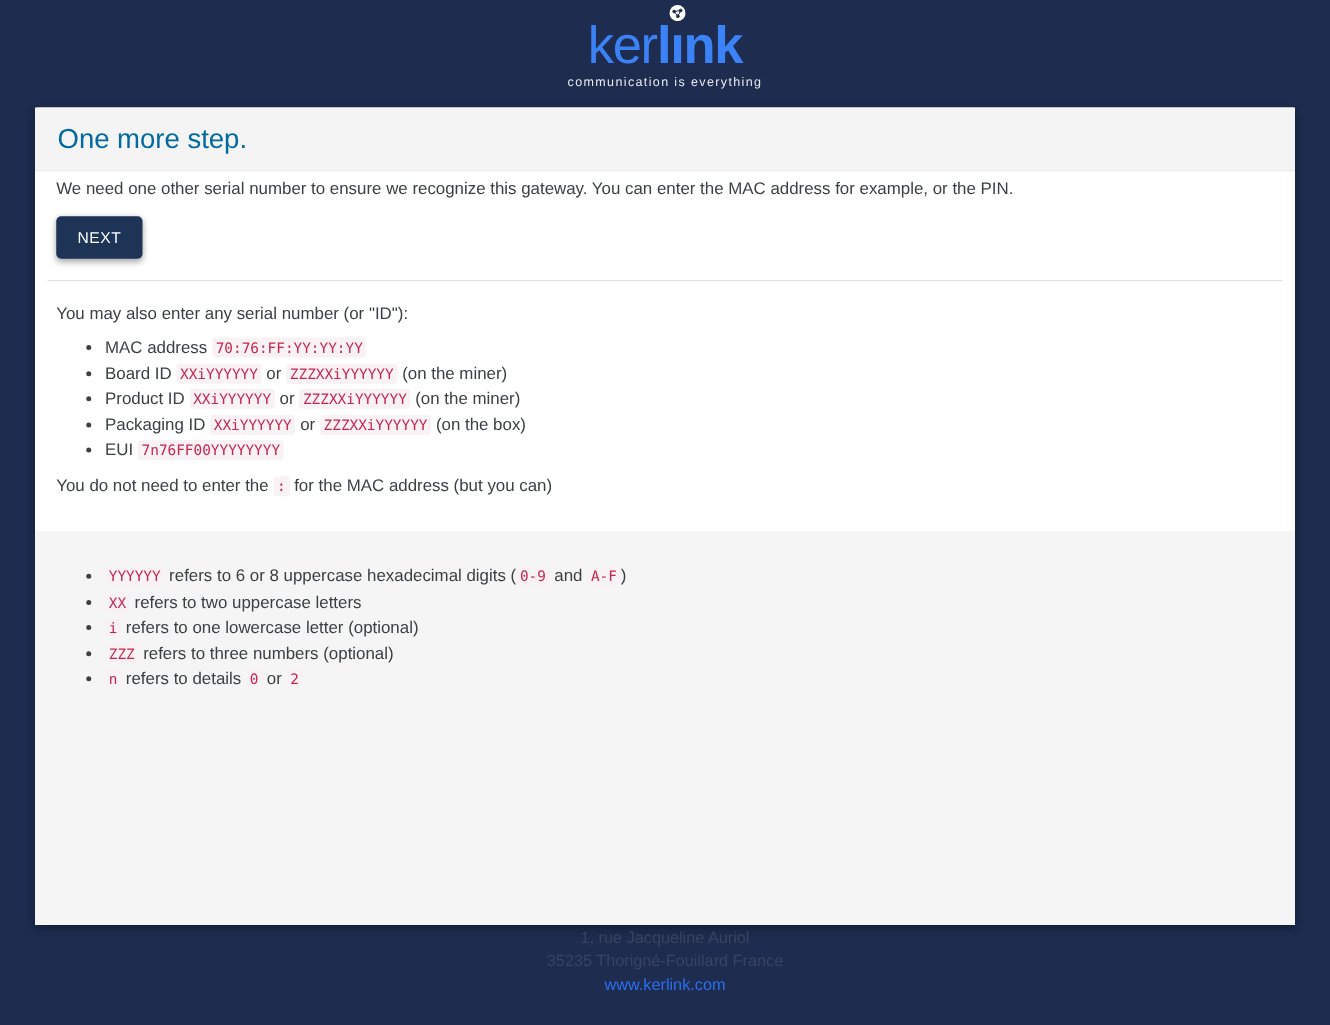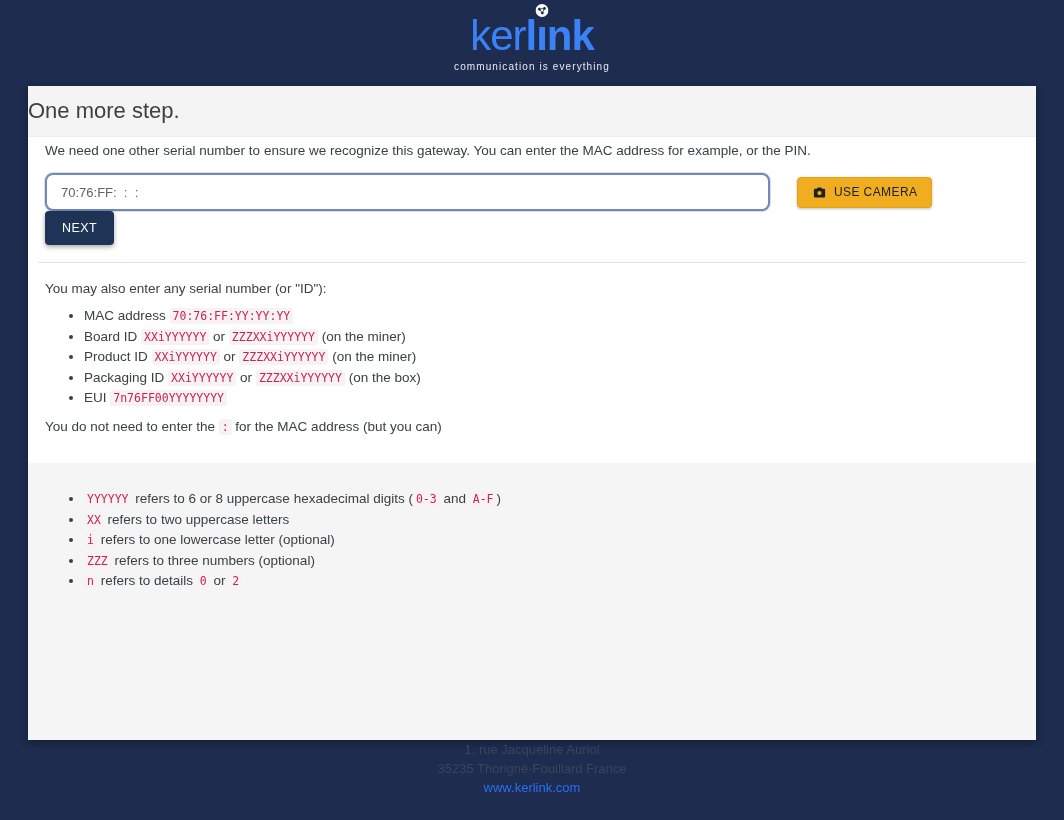--- a/index.html
+++ b/index.html
@@ -20,22 +20,22 @@
   .tagline { color:#e8eaf0; font-size:10px; letter-spacing:1.1px; margin-top:4px; }
 
   
   .card {
     width:1008px; height:654px; margin:0 28px; background:#fff;
     border-radius:2px; box-shadow:0 2px 8px rgba(0,0,0,.35);
     display:flex; flex-direction:column;
   }
   .card-head {
     height:51px; background:#f4f4f4; border-bottom:1px solid #ececec;
-    display:flex; align-items:center; 
-    font-size:22px; color:#404040;
+    display:flex; align-items:center; padding-left:18px;
+    font-size:22px; color:#0369a1;
   }
 
   
   .stepper-section { position:relative; height:106px; flex:none; }
   .step-tooltip {
     position:absolute; left:38px; top:9px; background:#fff; border-radius:4px;
     box-shadow:0 1px 5px rgba(0,0,0,.28); padding:8px 12px;
     font-size:11.5px; color:#5f6368; white-space:nowrap; z-index:2;
   }
   .tooltip-arrow {
@@ -113,49 +113,39 @@
   <div class="tagline">communication is everything</div>
 </header>
 
 <main class="card">
   <div class="card-head">One more step.</div>
 
 
   <section class="form-section">
     <p class="instruction">We need one other serial number to ensure we recognize this gateway. You can enter the MAC address for example, or the PIN.</p>
 
-    <div class="input-row">
-      <input class="serial-input" type="text" value="70:76:FF:  :  :  " style="">
-      <button class="camera-btn">
-        <svg width="15" height="15" viewBox="0 0 24 24" fill="currentColor">
-            <path d="M9.4 4l-1.7 1.9H4.5A1.5 1.5 0 0 0 3 7.4v11.1A1.5 1.5 0 0 0 4.5 20h15a1.5 1.5 0 0 0 1.5-1.5V7.4a1.5 1.5 0 0 0-1.5-1.5h-3.3L14.6 4H9.4z"></path>
-            <circle cx="12" cy="12.8" r="3.4" fill="#efad1f"></circle>
-          </svg>
-        <span>USE CAMERA</span>
-      </button>
-    </div>
 
     <button class="next-btn">NEXT</button>
 
     <hr class="rule">
 
     <p class="sub-heading">You may also enter any serial number (or "ID"):</p>
     <ul class="id-list">
       <li><span>MAC address </span><code>70:76:FF:YY:YY:YY</code></li>
       <li><span>Board ID </span><code>XXiYYYYYY</code><span> or </span><code>ZZZXXiYYYYYY</code><span> (on the miner)</span></li>
       <li><span>Product ID </span><code>XXiYYYYYY</code><span> or </span><code>ZZZXXiYYYYYY</code><span> (on the miner)</span></li>
       <li><span>Packaging ID </span><code>XXiYYYYYY</code><span> or </span><code>ZZZXXiYYYYYY</code><span> (on the box)</span></li>
       <li><span>EUI </span><code>7n76FF00YYYYYYYY</code></li>
     </ul>
     <p class="colon-note"><span>You do not need to enter the </span><code>:</code><span> for the MAC address (but you can)</span></p>
   </section>
 
   <section class="details-section">
     <ul class="detail-list">
-      <li><code>YYYYYY</code><span> refers to 6 or 8 uppercase hexadecimal digits (</span><code>0-3</code><span> and </span><code>A-F</code><span>)</span></li>
+      <li><code>YYYYYY</code><span> refers to 6 or 8 uppercase hexadecimal digits (</span><code>0-9</code><span> and </span><code>A-F</code><span>)</span></li>
       <li><code>XX</code><span> refers to two uppercase letters</span></li>
       <li><code>i</code><span> refers to one lowercase letter (optional)</span></li>
       <li><code>ZZZ</code><span> refers to three numbers (optional)</span></li>
       <li><code>n</code><span> refers to details </span><code>0</code><span> or </span><code>2</code></li>
     </ul>
   </section>
 </main>
 
 <footer class="site-footer">
   <div class="addr">1, rue Jacqueline Auriol</div>

